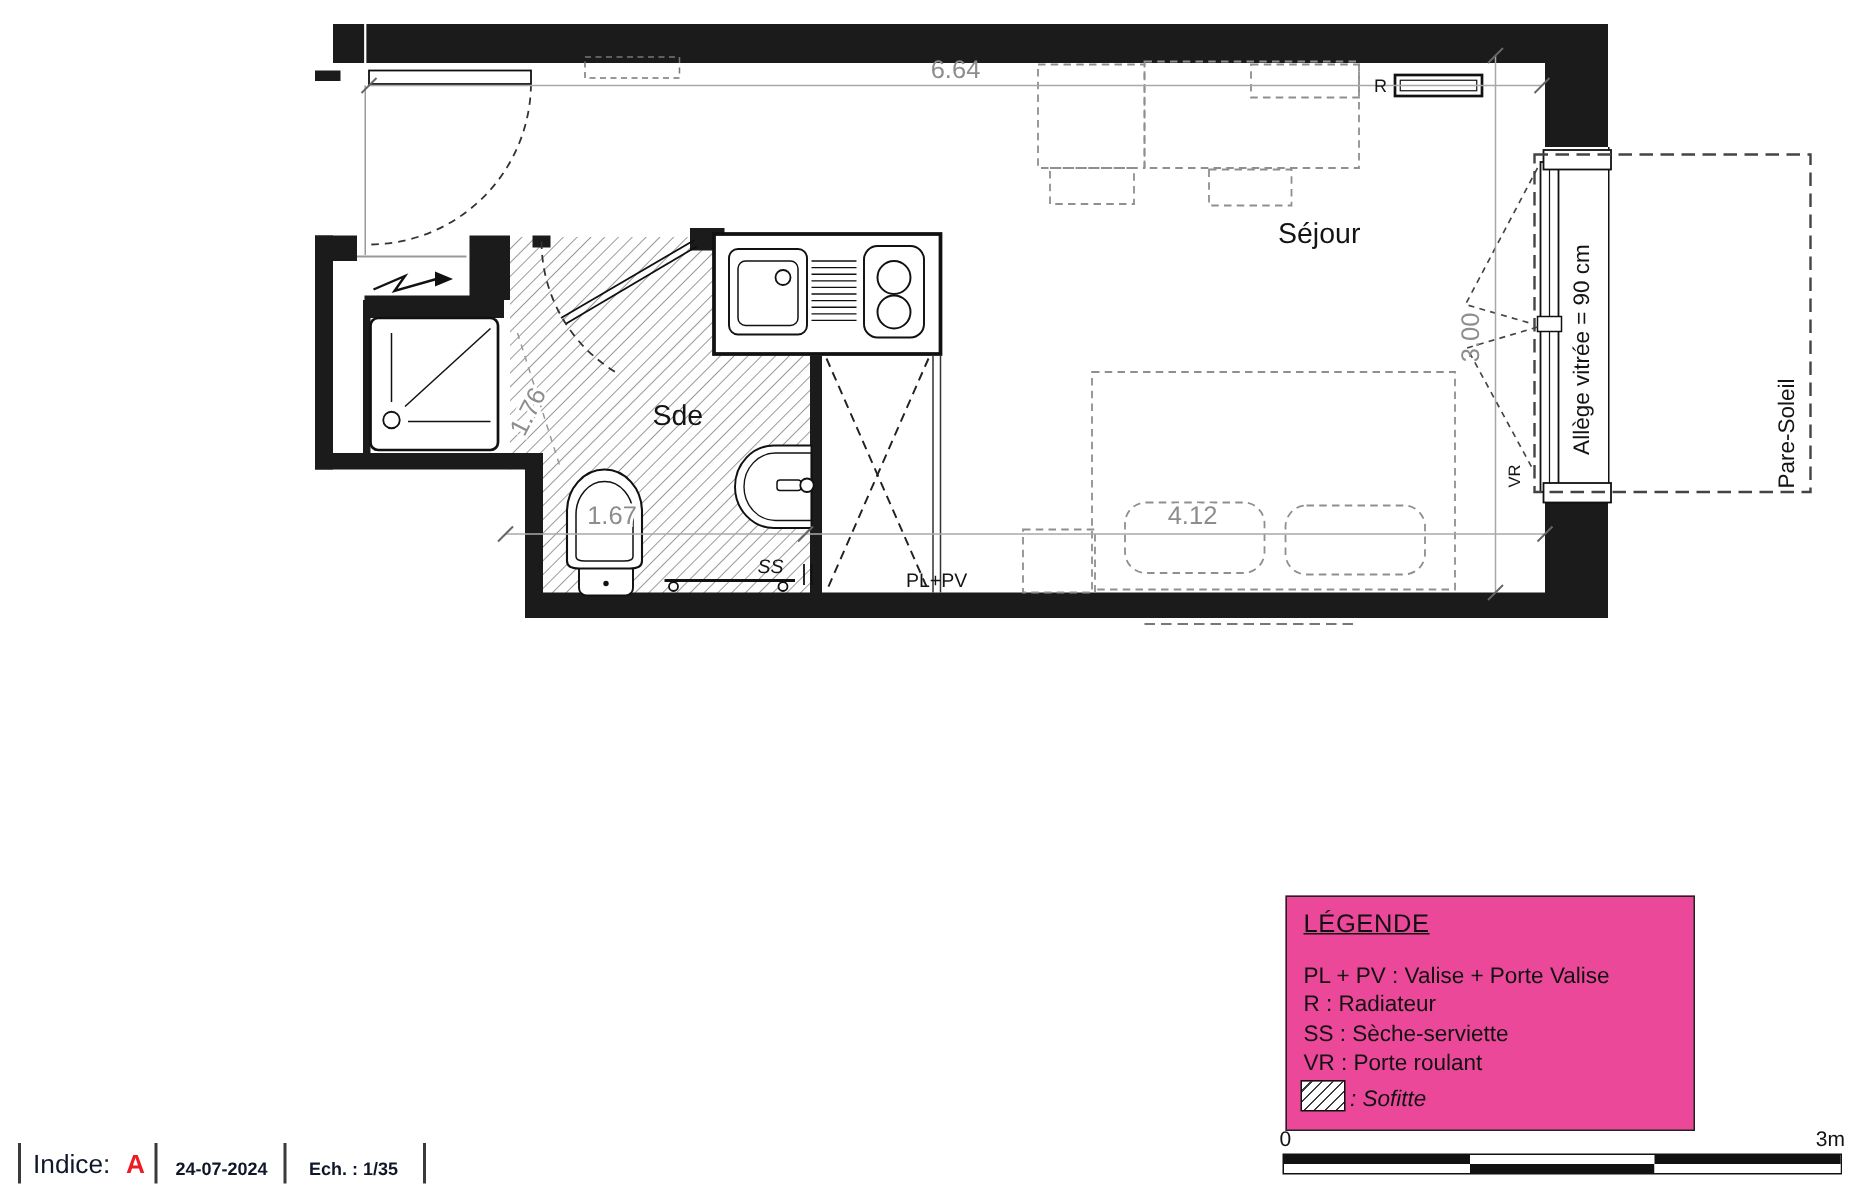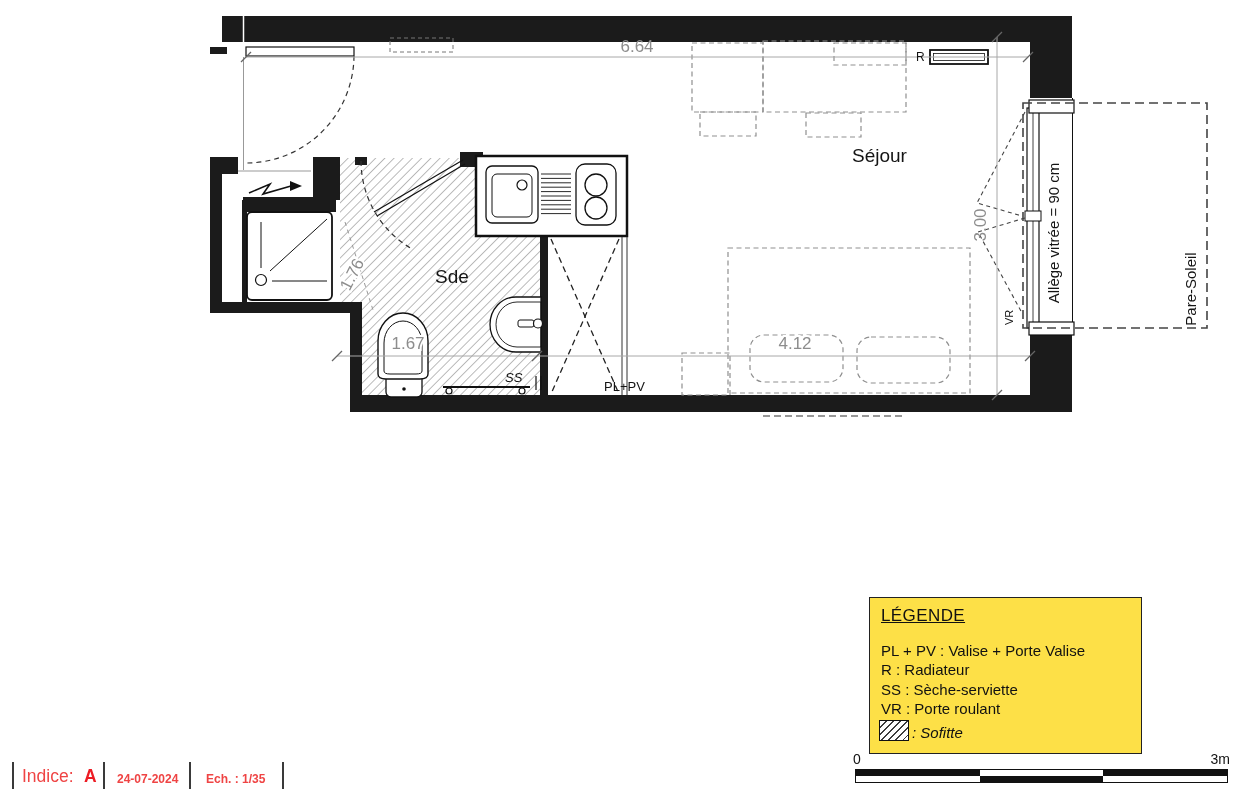--- a/index.html
+++ b/index.html
@@ -5,42 +5,42 @@
   html,body{margin:0;padding:0;background:#fff;width:1240px;height:800px;overflow:hidden;
     font-family:"Liberation Sans", sans-serif;}
   #stage{position:relative;width:1108px;height:800px;background:#fff;}
   svg text{font-family:"Liberation Sans", sans-serif;}
   .dim{fill:#8d8d8d;font-size:17px;}
   .halo{paint-order:stroke;stroke:#ffffff;stroke-width:4px;}
   .room{fill:#141414;font-size:19px;}
   .small-label{fill:#141414;font-size:13px;}
   
   .legend{position:absolute;left:857px;top:597px;width:273px;height:157px;
-    border:1.5px solid #222;background:#fde047;box-sizing:border-box;margin-left:12px;}
+    border:1.5px solid #222;background:#ec4899;box-sizing:border-box;}
   .legend-title{margin:8px 0 0 11px;font-size:17px;letter-spacing:.4px;
     text-decoration:underline;color:#111;}
   .legend-entries{margin:15px 0 0 11px;color:#111;}
   .legend-entry{font-size:15px;line-height:19.4px;white-space:nowrap;}
   .legend-hatch-row{display:flex;align-items:flex-end;margin:1px 0 0 9px;font-style:italic;}
   .hatch-swatch{width:30px;height:21px;border:1.4px solid #111;box-sizing:border-box;
     background:repeating-linear-gradient(135deg,#fff 0 4px,#3d3d3d 4px 5px);}
   .hatch-label{font-size:15px;color:#111;margin-left:3px;}
   
   .scalebar{position:absolute;left:855px;top:751px;width:373px;height:34px;}
   .scalebar .lbl{position:absolute;top:0;font-size:14px;color:#111;}
   .scalebar .lbl-start{left:-2px;}
   .scalebar .lbl-end{right:-2px;}
   .bar{position:absolute;left:0;top:18px;width:373px;height:14px;border:1px solid #111;
     box-sizing:border-box;}
   .bar-row{display:flex;height:6px;}
   .bar-row span{flex:1;}
   .b{background:#111;} .w{background:#fff;}
   
   .tb-sep{position:absolute;top:762px;width:2px;height:27px;background:#3a3a3a;}
-  .tb-text{position:absolute;color:#ef4444;white-space:nowrap;}
+  .tb-text{position:absolute;color:#0f172a;white-space:nowrap;}
   .tb-indice{left:22px;top:766px;font-size:17.5px;}
   .tb-indice-val{left:84px;top:766px;font-size:17.5px;font-weight:bold;color:#ed1c24;}
   .tb-date{left:117px;top:772px;font-size:12px;font-weight:bold;}
   .tb-scale{left:206px;top:772px;font-size:12px;font-weight:bold;}
 </style>
 </head>
 <body>
 
 <div id="stage">
 

